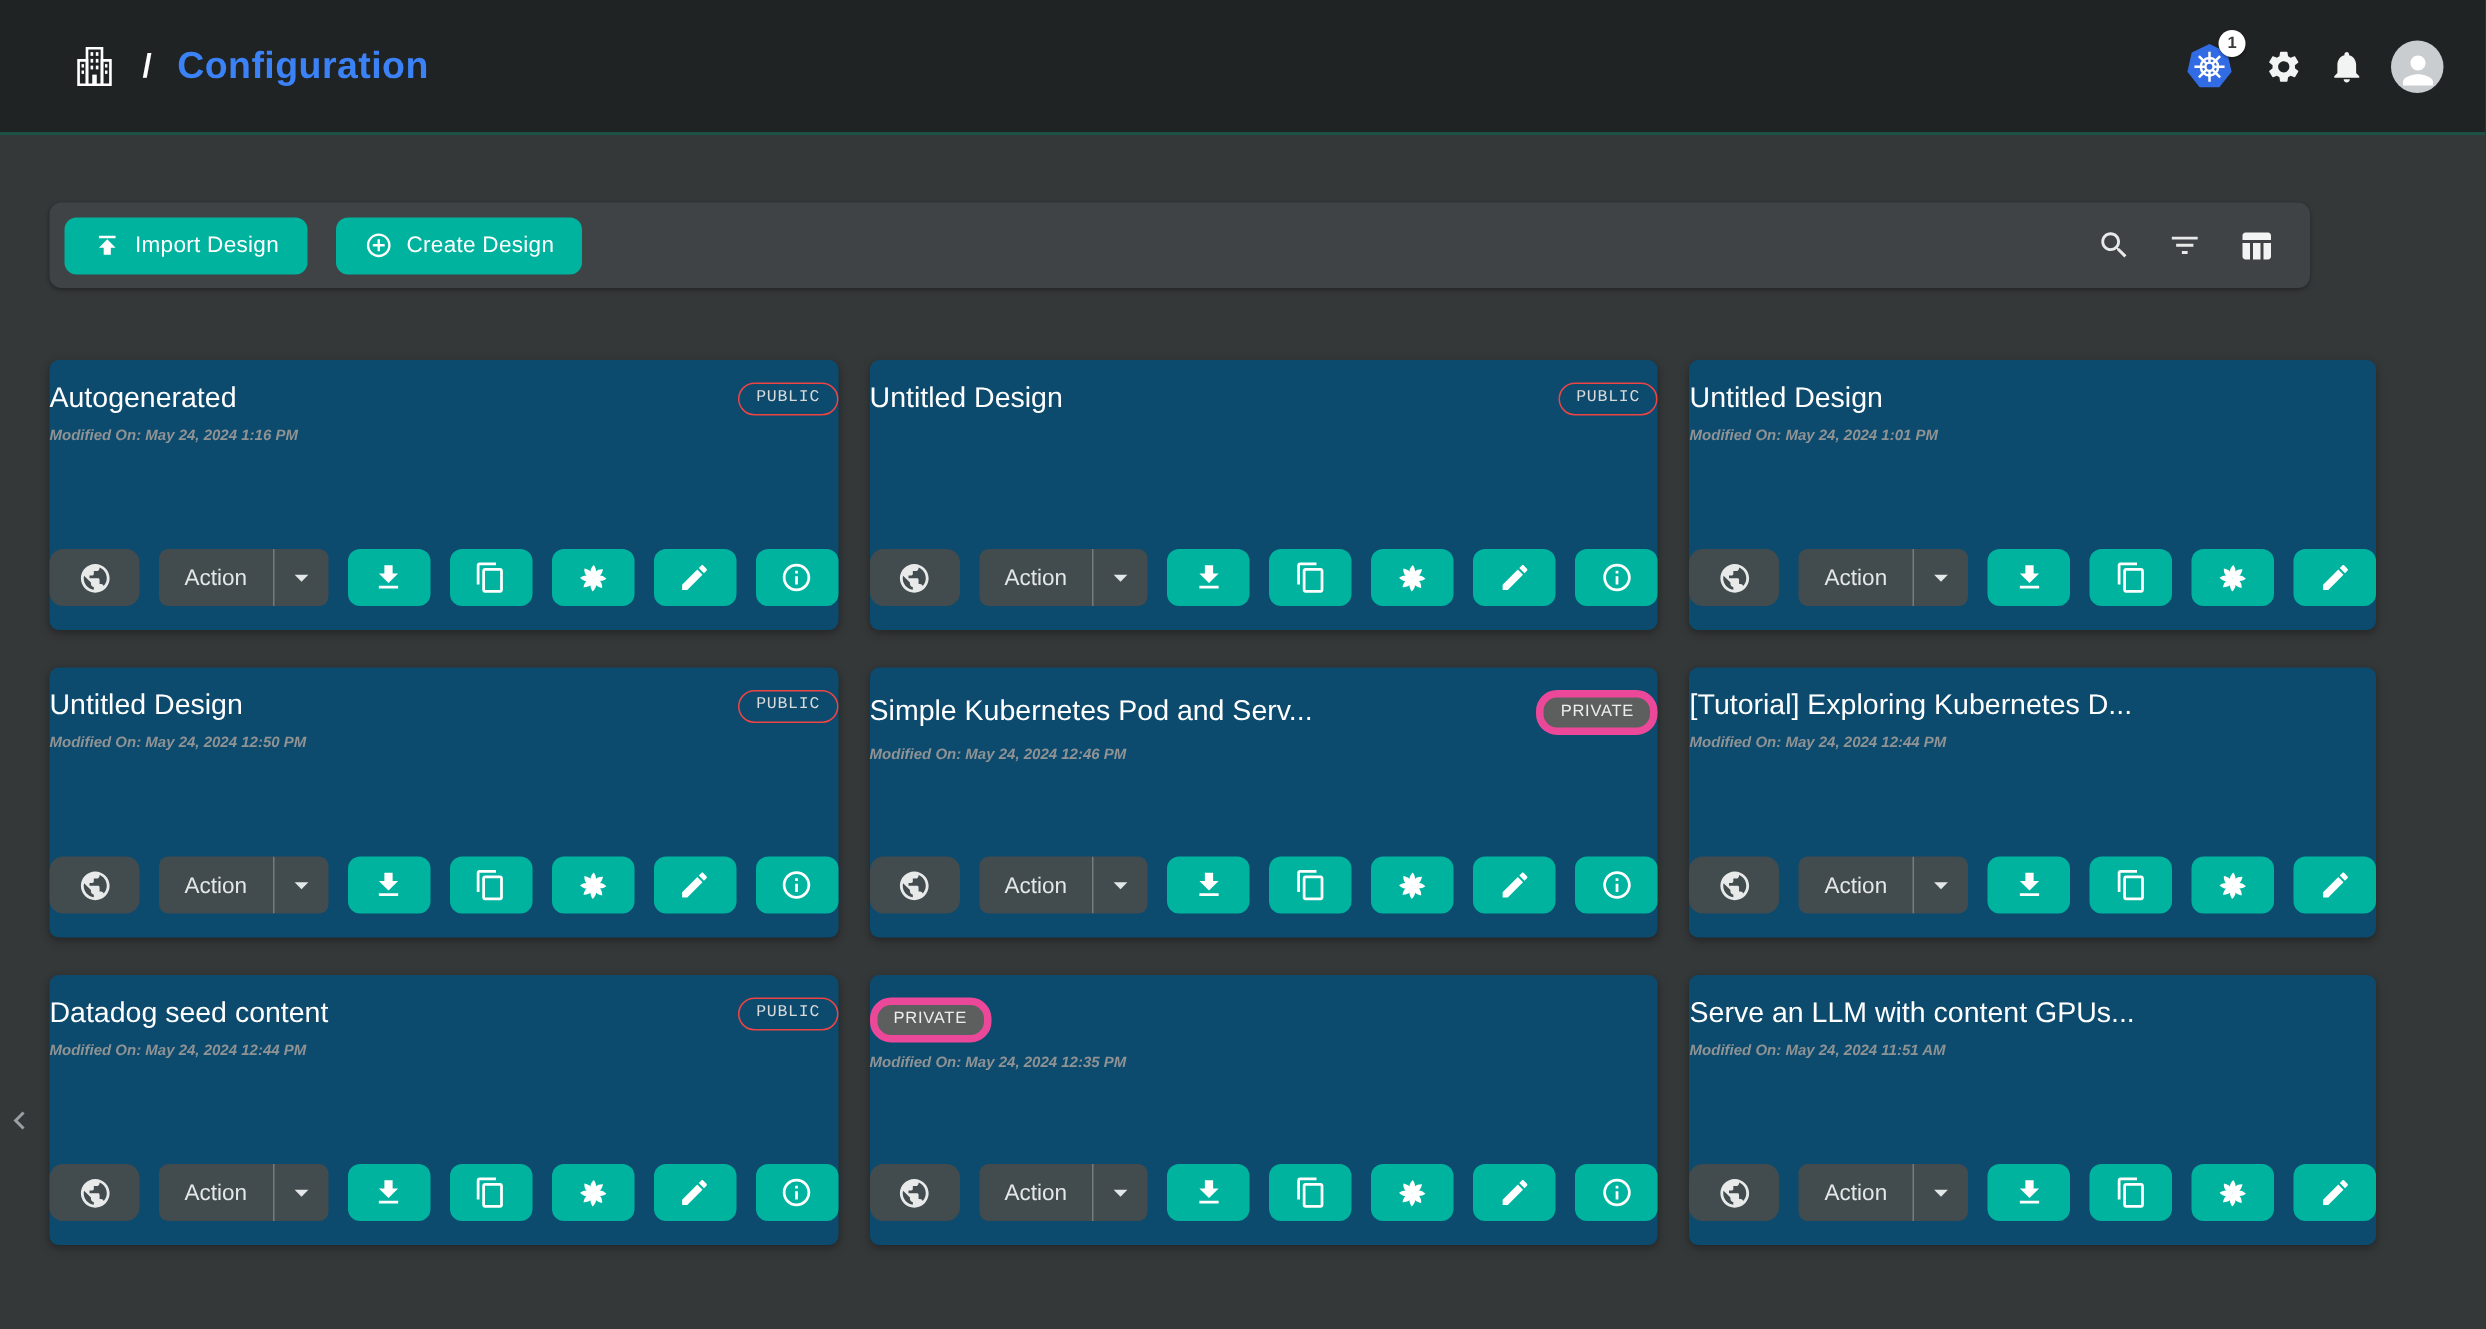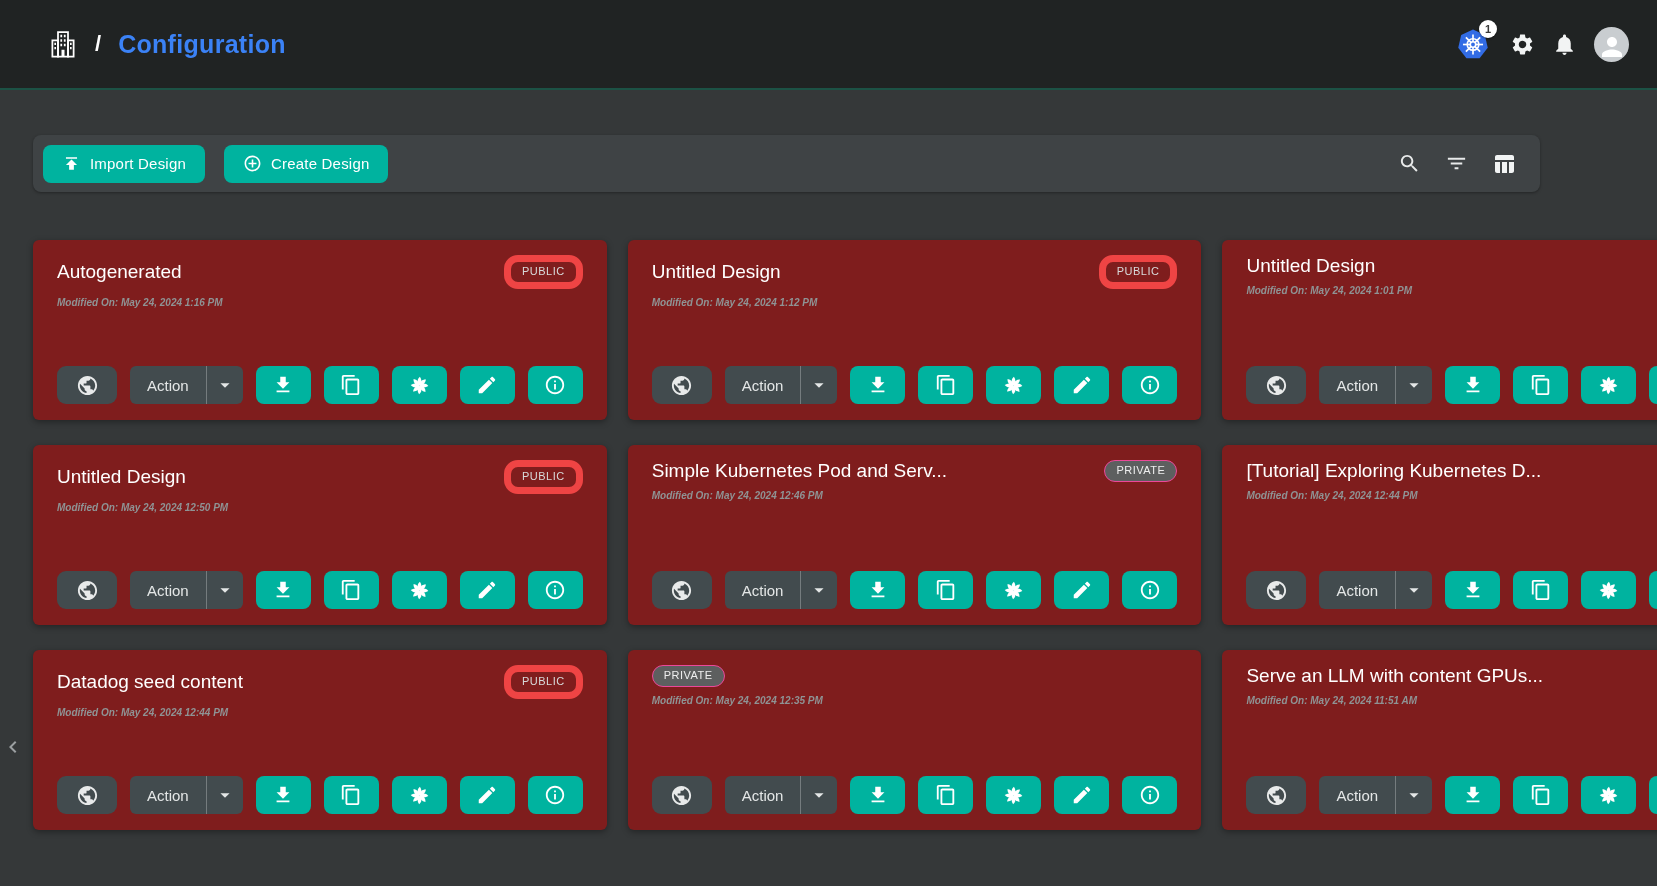--- a/index.html
+++ b/index.html
@@ -44,34 +44,34 @@
     font-family:inherit; font-size:15px; letter-spacing:.2px; cursor:pointer;
   }
   .toolbar-right { margin-left:auto; display:flex; align-items:center; gap:24px; }
   .tool-icon-btn { background:none; border:none; padding:0; cursor:pointer; display:flex; }
   
   .cards-grid {
     margin-top:48px; display:grid; grid-template-columns:repeat(3,1fr);
     column-gap:21px; row-gap:25px;
   }
   .card {
-    background:#7f1d1d; border-radius:6px; height:180px; padding:15px 24px 16px;
+    background:#0c4a6e; border-radius:6px; height:180px; padding:15px 0 16px;
     display:flex; flex-direction:column; box-shadow:0 2px 6px rgba(0,0,0,.35);
   }
   .card-head { display:flex; justify-content:space-between; align-items:center; gap:10px; }
   .card-title {
     margin:0; color:#ffffff; font-size:19px; font-weight:400;
     white-space:nowrap; overflow:hidden; text-overflow:ellipsis;
   }
   .chip {
     flex:none; font-size:11px; letter-spacing:.5px; padding:3px 11px;
     border-radius:14px; line-height:1.25;
   }
-  .chip.outlined { border:7px solid #ef4444; color:#d8dada; background:transparent; }
-  .chip.filled   { border:1px solid #ec4899; background:#5d5f5f; color:#eeeeee; }
+  .chip.outlined { border:1px solid #ef4444; color:#d8dada; background:transparent;font-family:Liberation Mono, monospace; }
+  .chip.filled   { border:5px solid #ec4899; background:#5d5f5f; color:#eeeeee; }
   .card-date { margin-top:8px; color:#8f9394; font-size:10px; font-style:italic; font-weight:600; }
   .card-actions { margin-top:auto; display:flex; align-items:center; gap:13px; }
   .btn-dark {
     background:#424B4E; border:none; border-radius:9px; height:38px;
     display:flex; align-items:center; justify-content:center; cursor:pointer; color:#e8eaea;
   }
   .globe-btn { width:60px; }
   .split { display:flex; height:38px; background:#424B4E; border-radius:6px; overflow:hidden; }
   .split-main {
     background:none; border:none; color:#e4e7e7; font-family:inherit;
@@ -276,21 +276,20 @@
         </span>
       </button>
     </div>
   </article>
 
   <article class="card">
     <div class="card-head">
       <h2 class="card-title">Untitled Design</h2>
       <span class="chip outlined">PUBLIC</span>
     </div>
-    <div class="card-date">Modified On: May 24, 2024 1:12 PM</div>
     <div class="card-actions">
       <button class="btn-dark globe-btn">
         <span>
           <svg viewBox="0 0 24 24" width="23" height="23" fill="#e8eaea">
             <path d="M12 2C6.48 2 2 6.48 2 12s4.48 10 10 10 10-4.48 10-10S17.52 2 12 2zm-1 17.93c-3.95-.49-7-3.85-7-7.93 0-.62.08-1.21.21-1.79L9 15v1c0 1.1.9 2 2 2v1.93zm6.9-2.54c-.26-.81-1-1.39-1.9-1.39h-1v-3c0-.55-.45-1-1-1H8v-2h2c.55 0 1-.45 1-1V7h2c1.1 0 2-.9 2-2v-.41c2.93 1.19 5 4.06 5 7.41 0 2.08-.8 3.97-2.1 5.39z"></path>
           </svg>
         </span>
       </button>
       <div class="split">
         <button class="split-main">Action</button>

